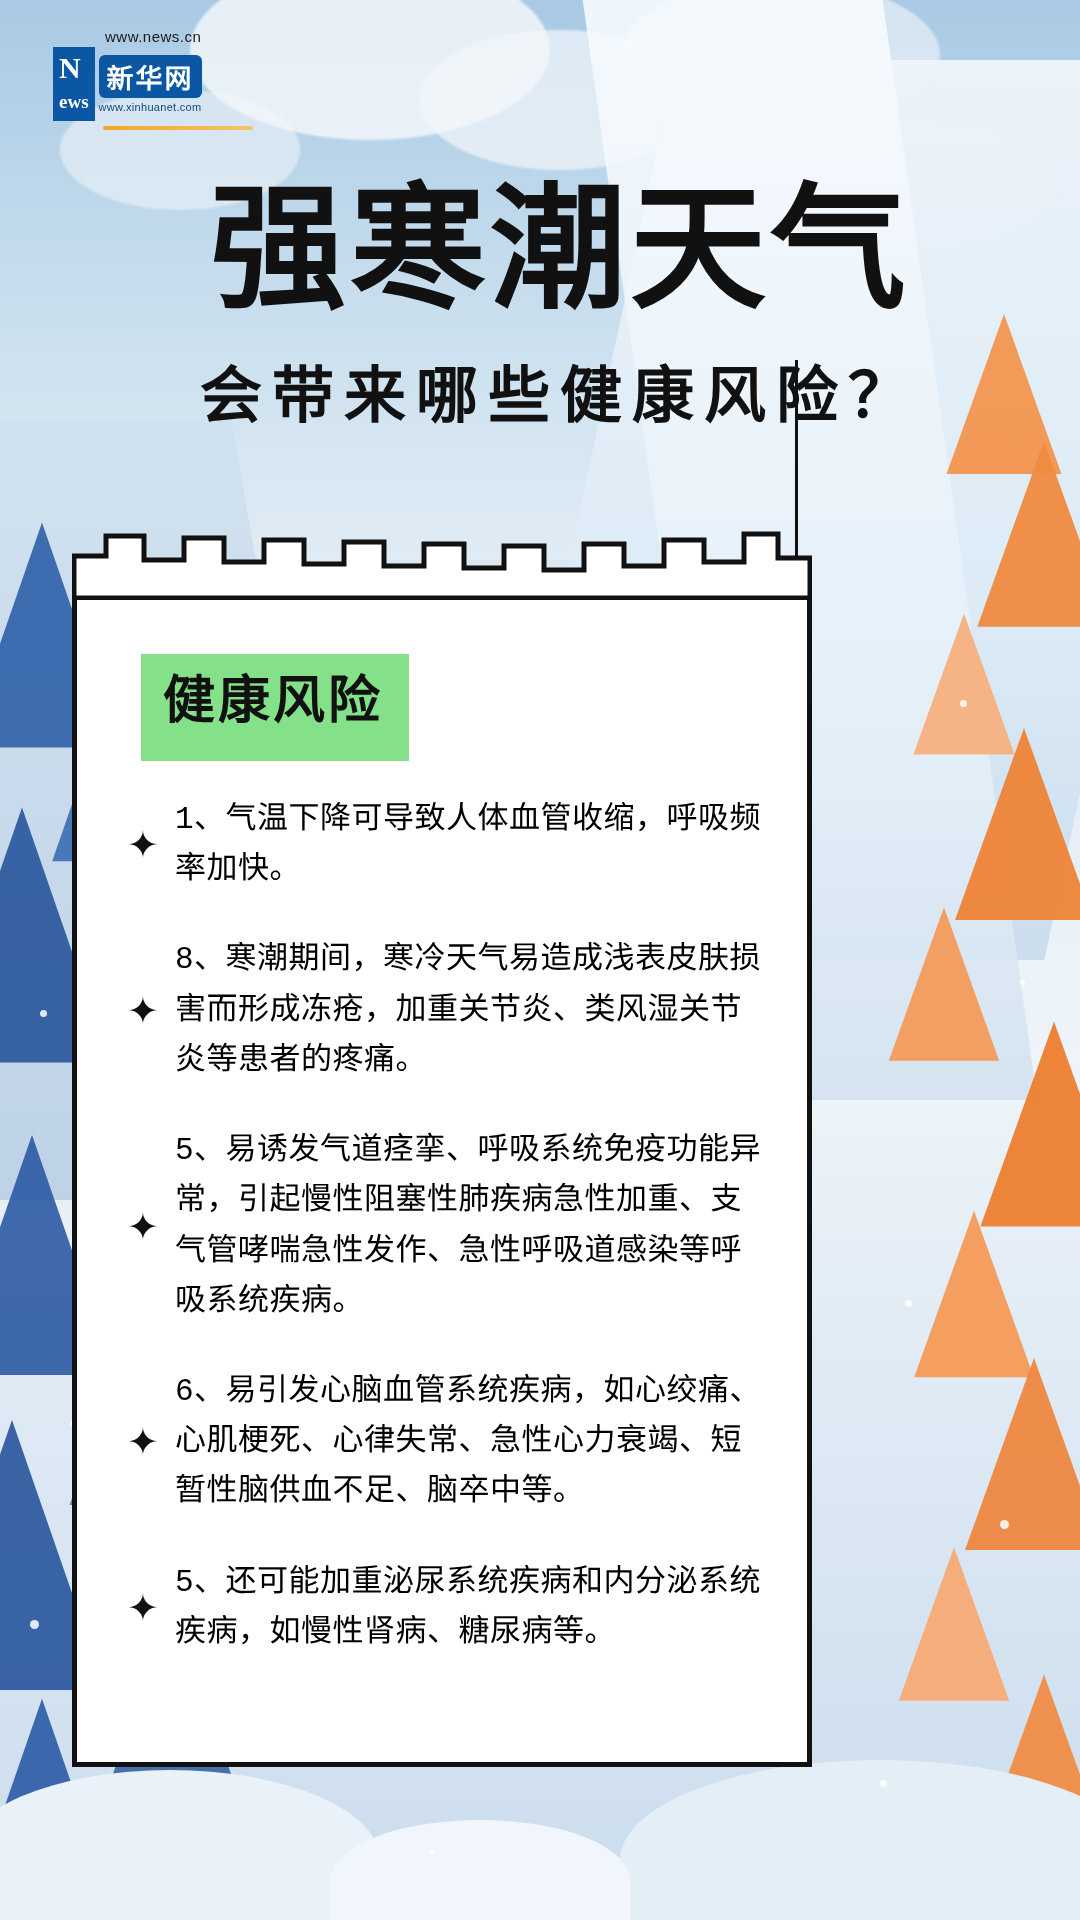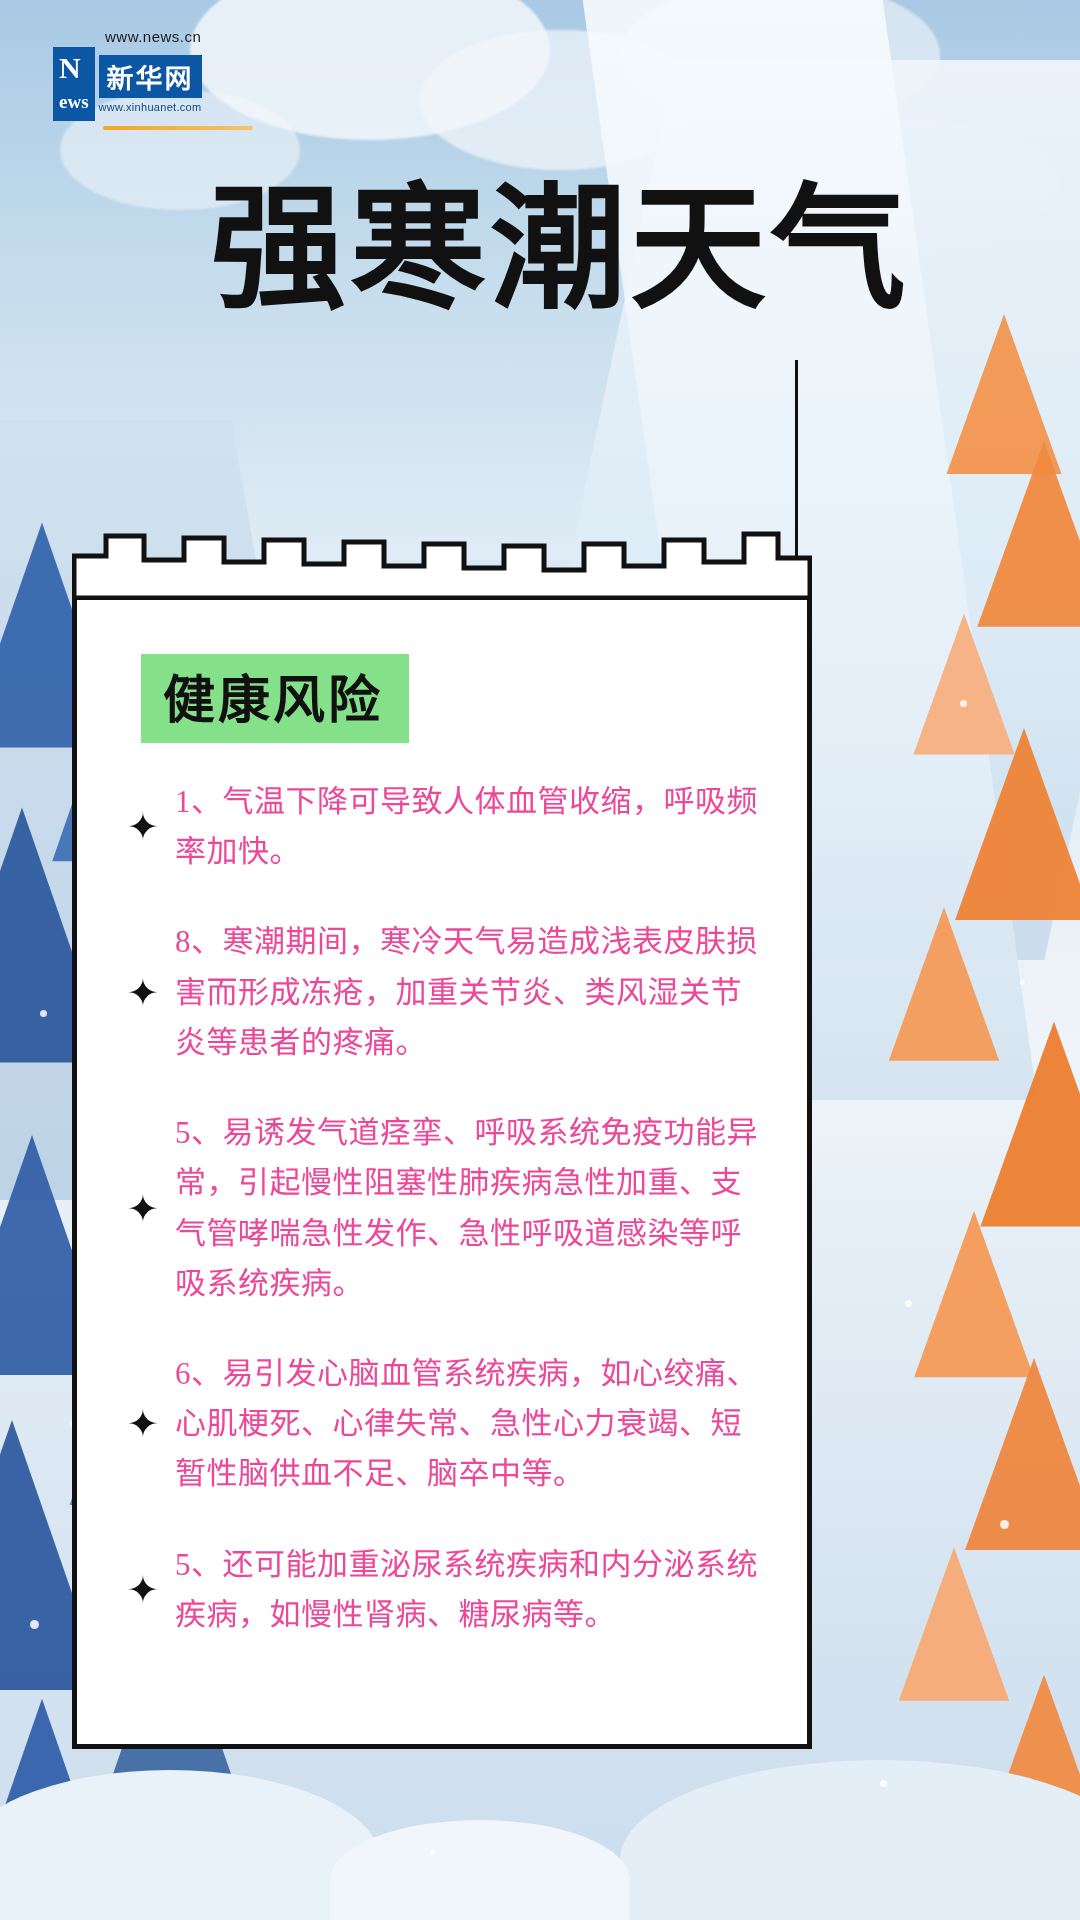--- a/index.html
+++ b/index.html
@@ -168,20 +168,21 @@
     flex-direction: column;
     justify-content: center;
   }
   .logo-cn {
     background: #0b57a4;
     color: #fff;
     font-size: 27px;
     font-weight: bold;
     padding: 2px 8px;
     letter-spacing: 2px;
+    border-radius: 6px;
   }
   .logo-sub {
     font-size: 11px;
     color: #12467e;
     margin-top: 3px;
     letter-spacing: .3px;
   }
   .logo-underline {
     height: 4px;
     width: 150px;
@@ -235,21 +236,21 @@
     min-height: 880px;
     box-sizing: border-box;
   }
 
   
   .section-title {
     display: inline-block;
     font-size: 52px;
     font-weight: bold;
     color: #111;
-    padding: 8px 26px 10px 22px;
+    padding: 8px 26px 28px 22px;
     background: linear-gradient(180deg, rgba(126,222,126,0) 0%, rgba(126,222,126,0) 4%, #85e08a 4%, #85e08a 100%);
     letter-spacing: 3px;
     margin: 18px 0 34px 24px;
   }
 
   
   .risk-list {
     margin: 0;
     padding: 0;
     list-style: none;
@@ -263,23 +264,23 @@
     flex: 0 0 52px;
     font-size: 38px;
     line-height: 1;
     color: #111;
     text-align: center;
     margin-right: 6px;
   }
   .risk-text {
     font-size: 31px;
     line-height: 1.62;
-    color: #ec4899;
+    color: #000000;
     letter-spacing: .5px;
-    font-family: Liberation Serif, serif;
+    font-family: Liberation Mono, monospace;
   }
 
   
   .hang-line {
     position: absolute;
     left: 795px;
     top: 360px;
     width: 3px;
     height: 250px;
     background: #111;
@@ -358,20 +359,21 @@
       <div class="logo-right">
         <div class="logo-cn">新华网</div>
         <div class="logo-sub">www.xinhuanet.com</div>
       </div>
     </div>
     <div class="logo-underline"></div>
   </div>
 
   <div class="headline">
     <div class="main">强寒潮天气</div>
+    <div class="sub">会带来哪些健康风险？</div>
   </div>
 
   <div class="hang-line"></div>
   <div class="hang-star">✦</div>
 
   <div class="card-wrap">
     <svg class="card-top" viewBox="0 0 740 80" preserveAspectRatio="none">
       <path d="M2,78 L2,36 L34,36 L34,16 L72,16 L72,40 L112,40 L112,18 L152,18 L152,42 L192,42 L192,20 L232,20 L232,44 L272,44 L272,22 L312,22 L312,46 L352,46 L352,24 L392,24 L392,48 L432,48 L432,26 L472,26 L472,50 L512,50 L512,24 L552,24 L552,46 L592,46 L592,20 L632,20 L632,42 L672,42 L672,14 L706,14 L706,38 L738,38 L738,78 Z" fill="#ffffff" stroke="#111111" stroke-width="5" stroke-linejoin="miter"></path>
     </svg>
     <div class="card-body">

